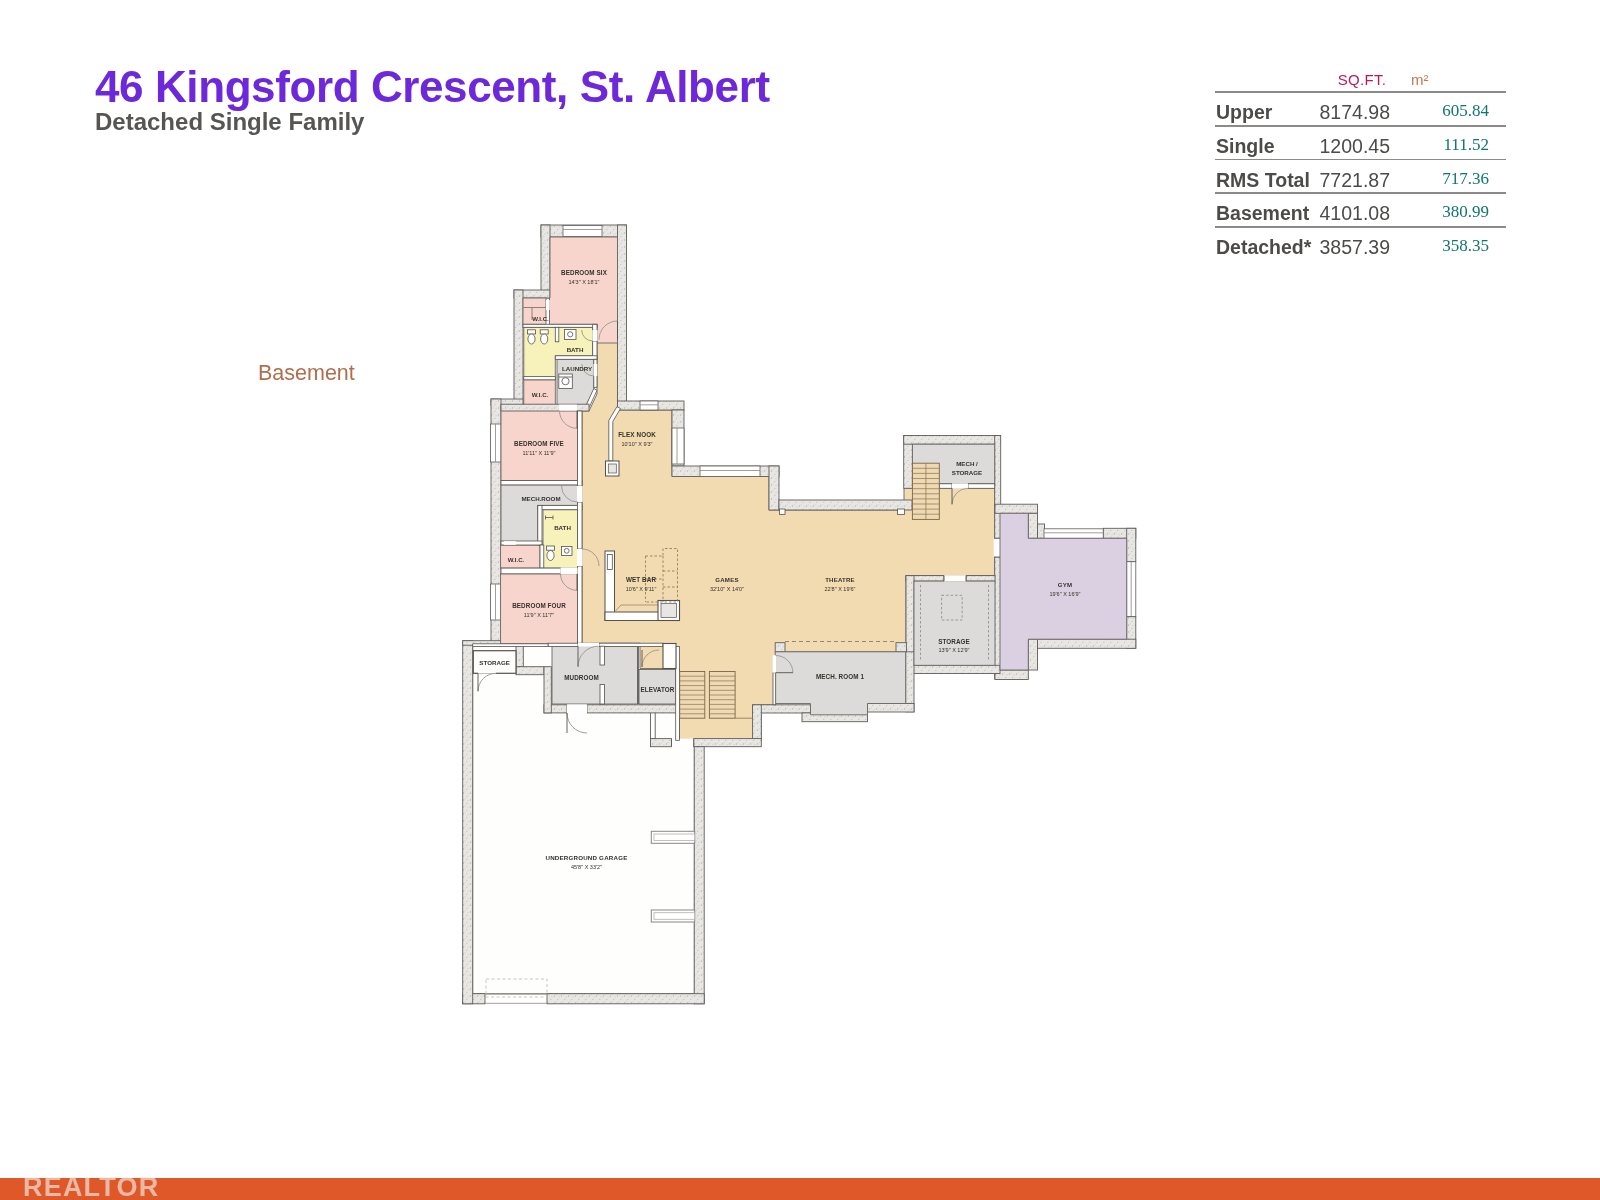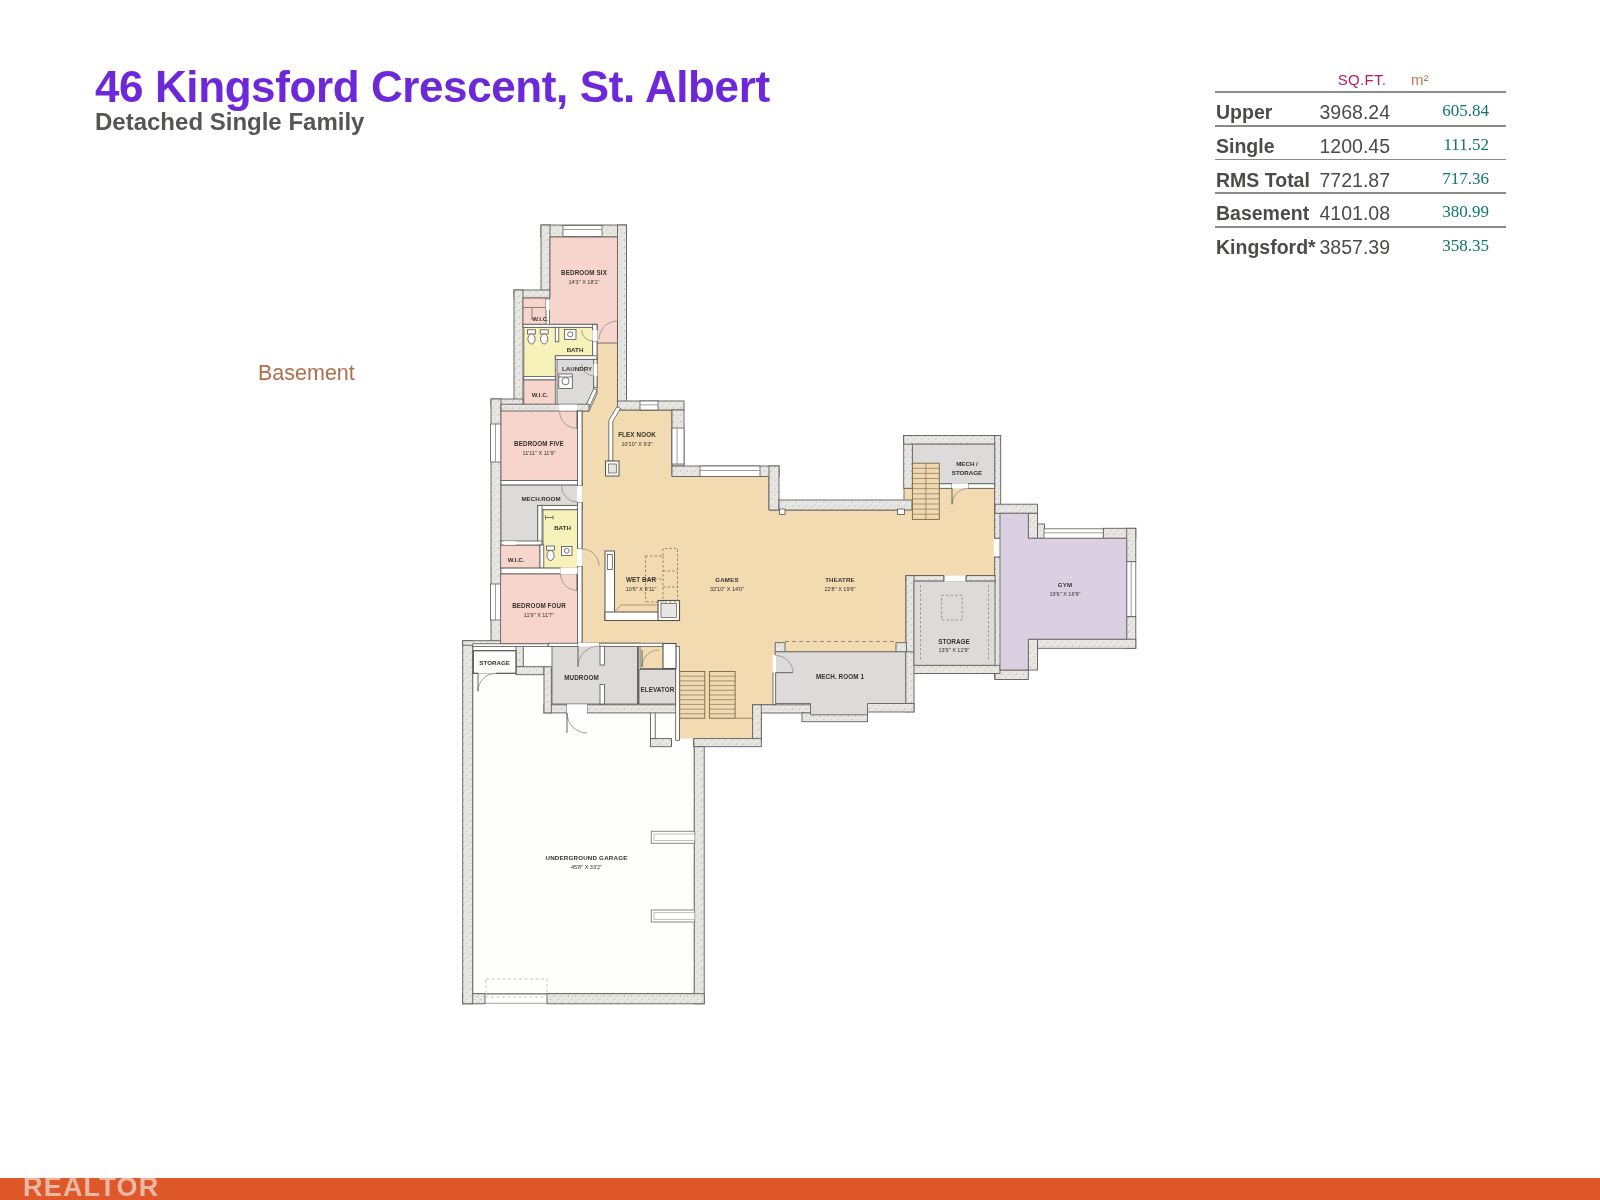--- a/index.html
+++ b/index.html
@@ -27,36 +27,36 @@
 
 <div class="tline" style="top:125px;"></div>
 
 <div class="tline" style="top:158.7px;"></div>
 
 <div class="tline" style="top:192.3px;"></div>
 
 <div class="tline" style="top:226px;"></div>
 
 <div class="rowlab" style="top:101px;">Upper</div>
-<div class="rowv1" style="top:101px;">3968.24</div>
+<div class="rowv1" style="top:101px;">8174.98</div>
 <div class="rowv2" style="top:101px;">605.84</div>
 
 <div class="rowlab" style="top:135px;">Single</div>
 <div class="rowv1" style="top:135px;">1200.45</div>
 <div class="rowv2" style="top:135px;">111.52</div>
 
 <div class="rowlab" style="top:168.5px;">RMS Total</div>
 <div class="rowv1" style="top:168.5px;">7721.87</div>
 <div class="rowv2" style="top:168.5px;">717.36</div>
 
 <div class="rowlab" style="top:202px;">Basement</div>
 <div class="rowv1" style="top:202px;">4101.08</div>
 <div class="rowv2" style="top:202px;">380.99</div>
 
-<div class="rowlab" style="top:235.5px;">Kingsford*</div>
+<div class="rowlab" style="top:235.5px;">Detached*</div>
 <div class="rowv1" style="top:235.5px;">3857.39</div>
 <div class="rowv2" style="top:235.5px;">358.35</div>
 
 <svg class="abs" style="left:0;top:0;" width="1600" height="1200" viewBox="0 0 1600 1200">
 <defs>
 <pattern id="wp" width="7" height="7" patternUnits="userSpaceOnUse">
  <rect width="7" height="7" fill="#e9e7e4"></rect>
  <circle cx="1.5" cy="2" r="0.7" fill="#b9b6b2"></circle>
  <circle cx="4.8" cy="5.4" r="0.6" fill="#c2bfba"></circle>
  <circle cx="3.2" cy="0.8" r="0.5" fill="#cac7c2"></circle>

